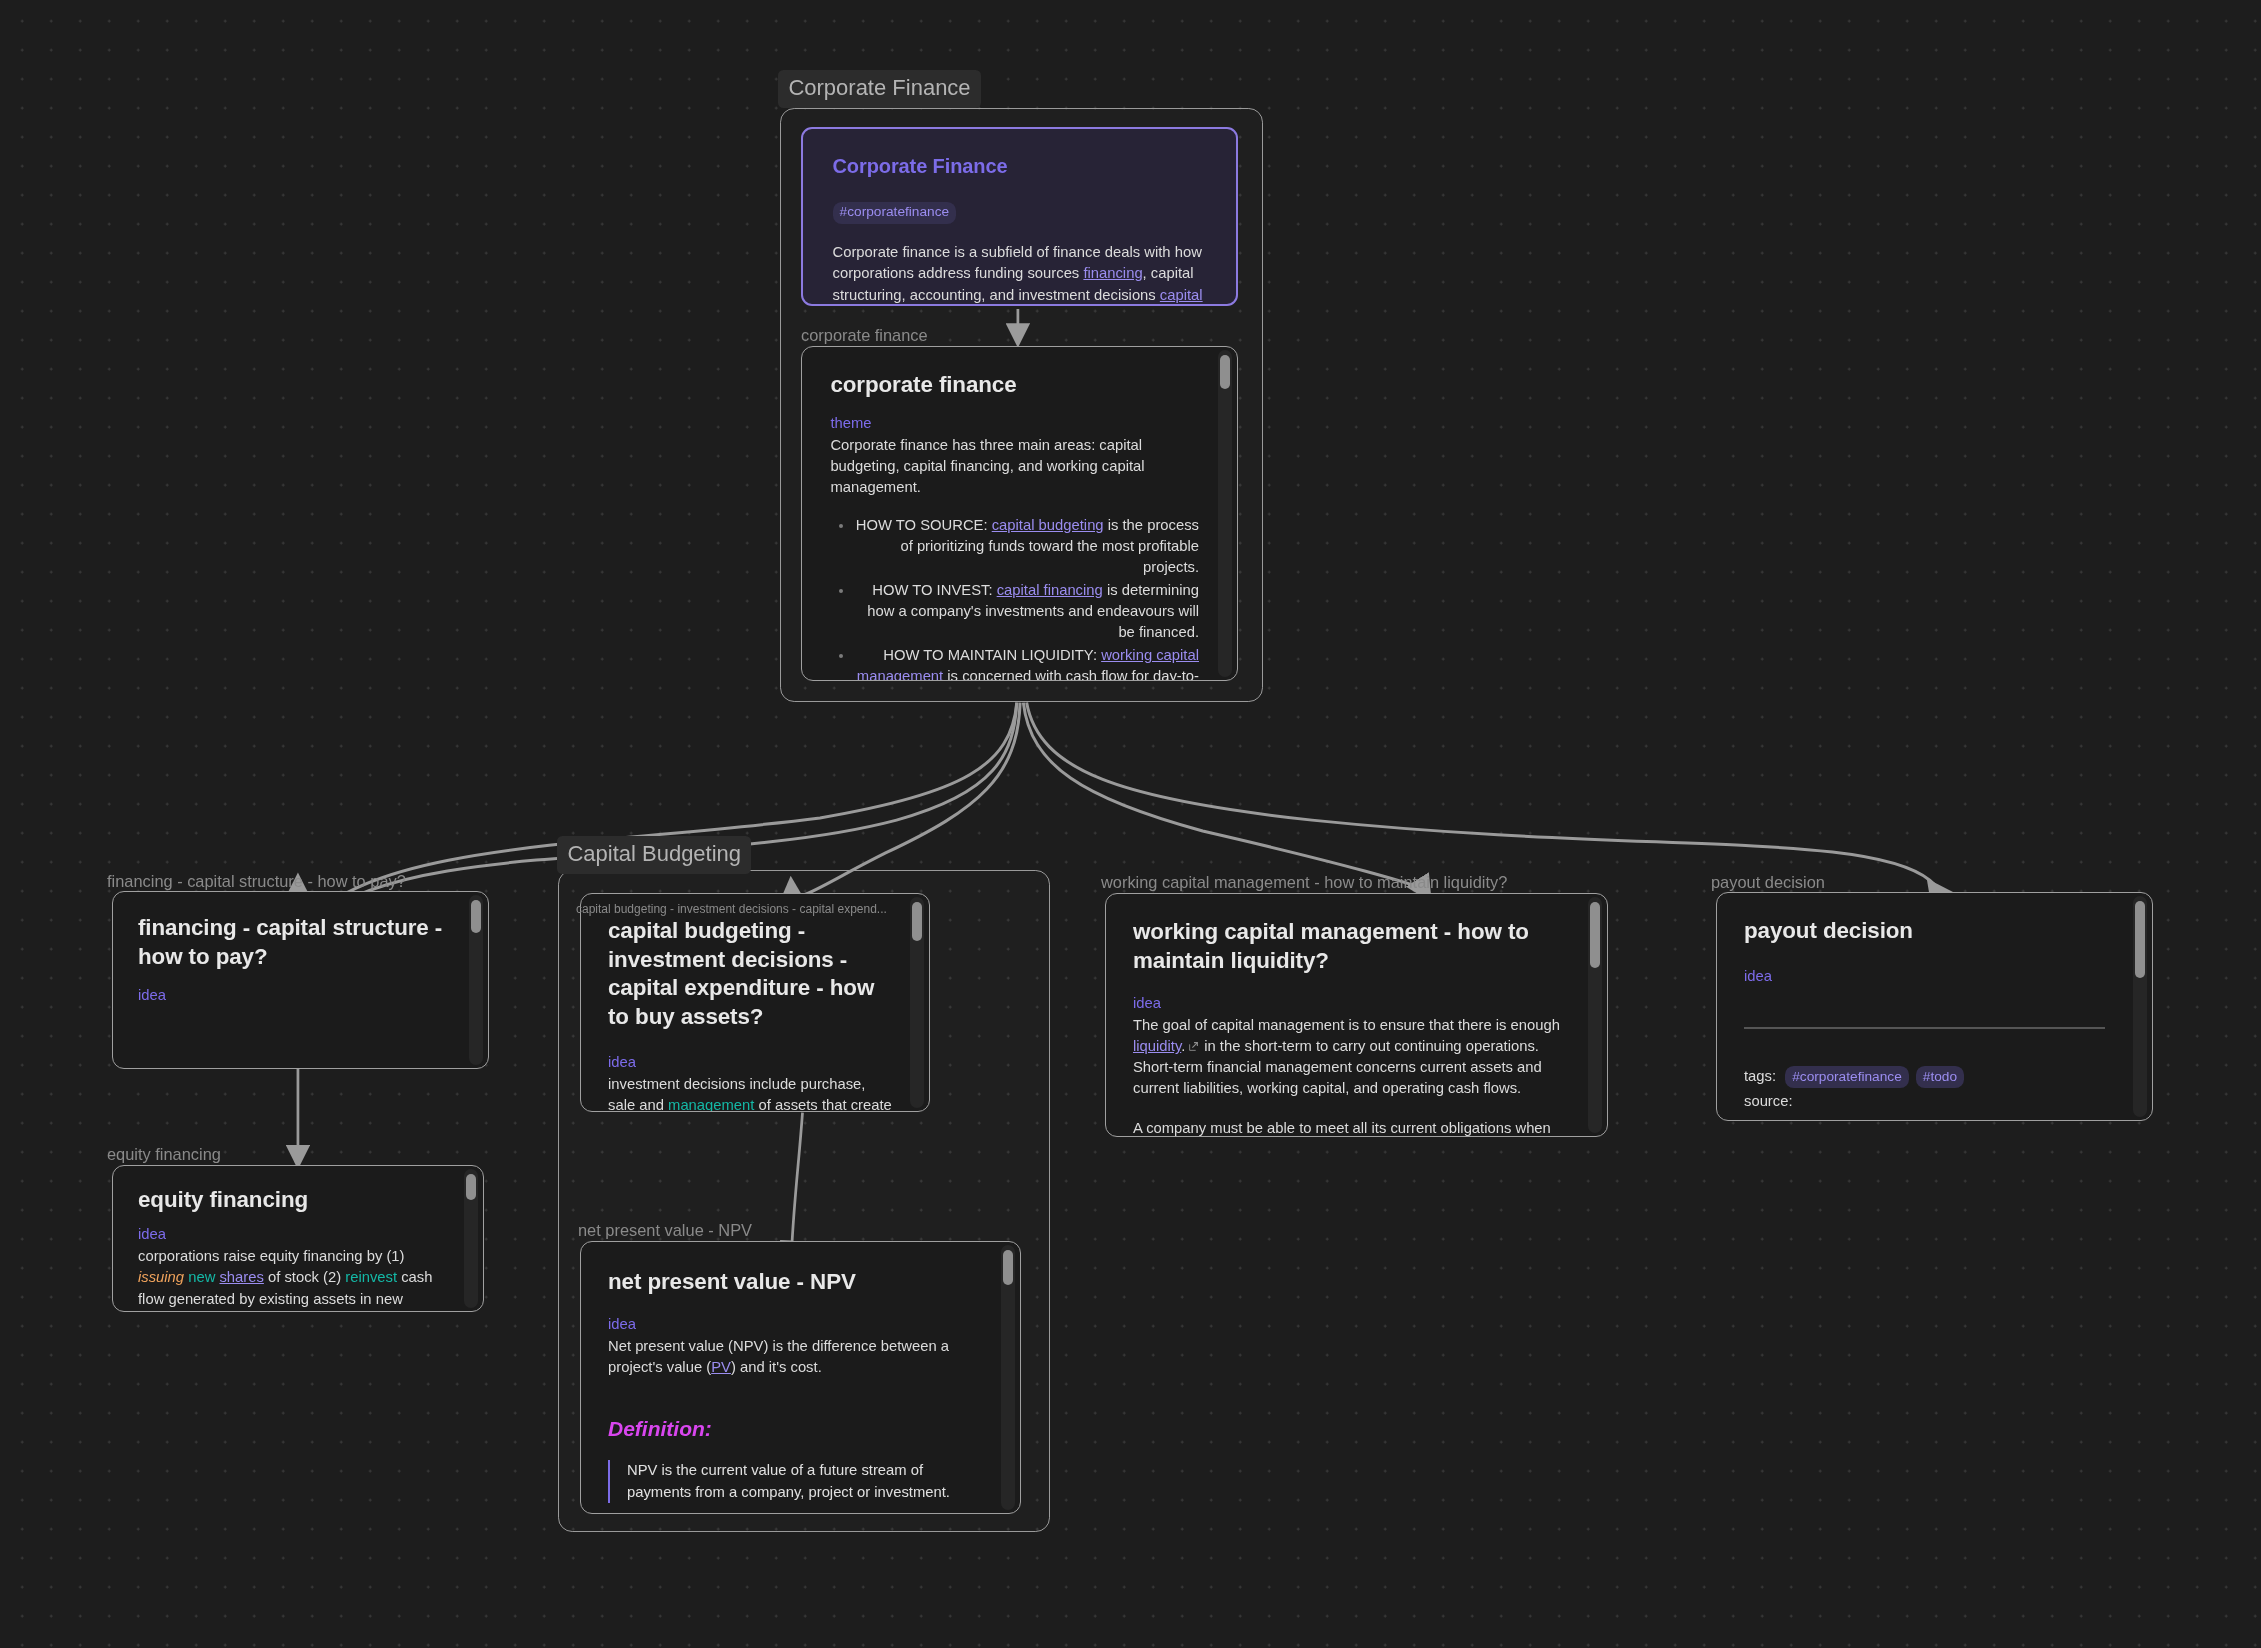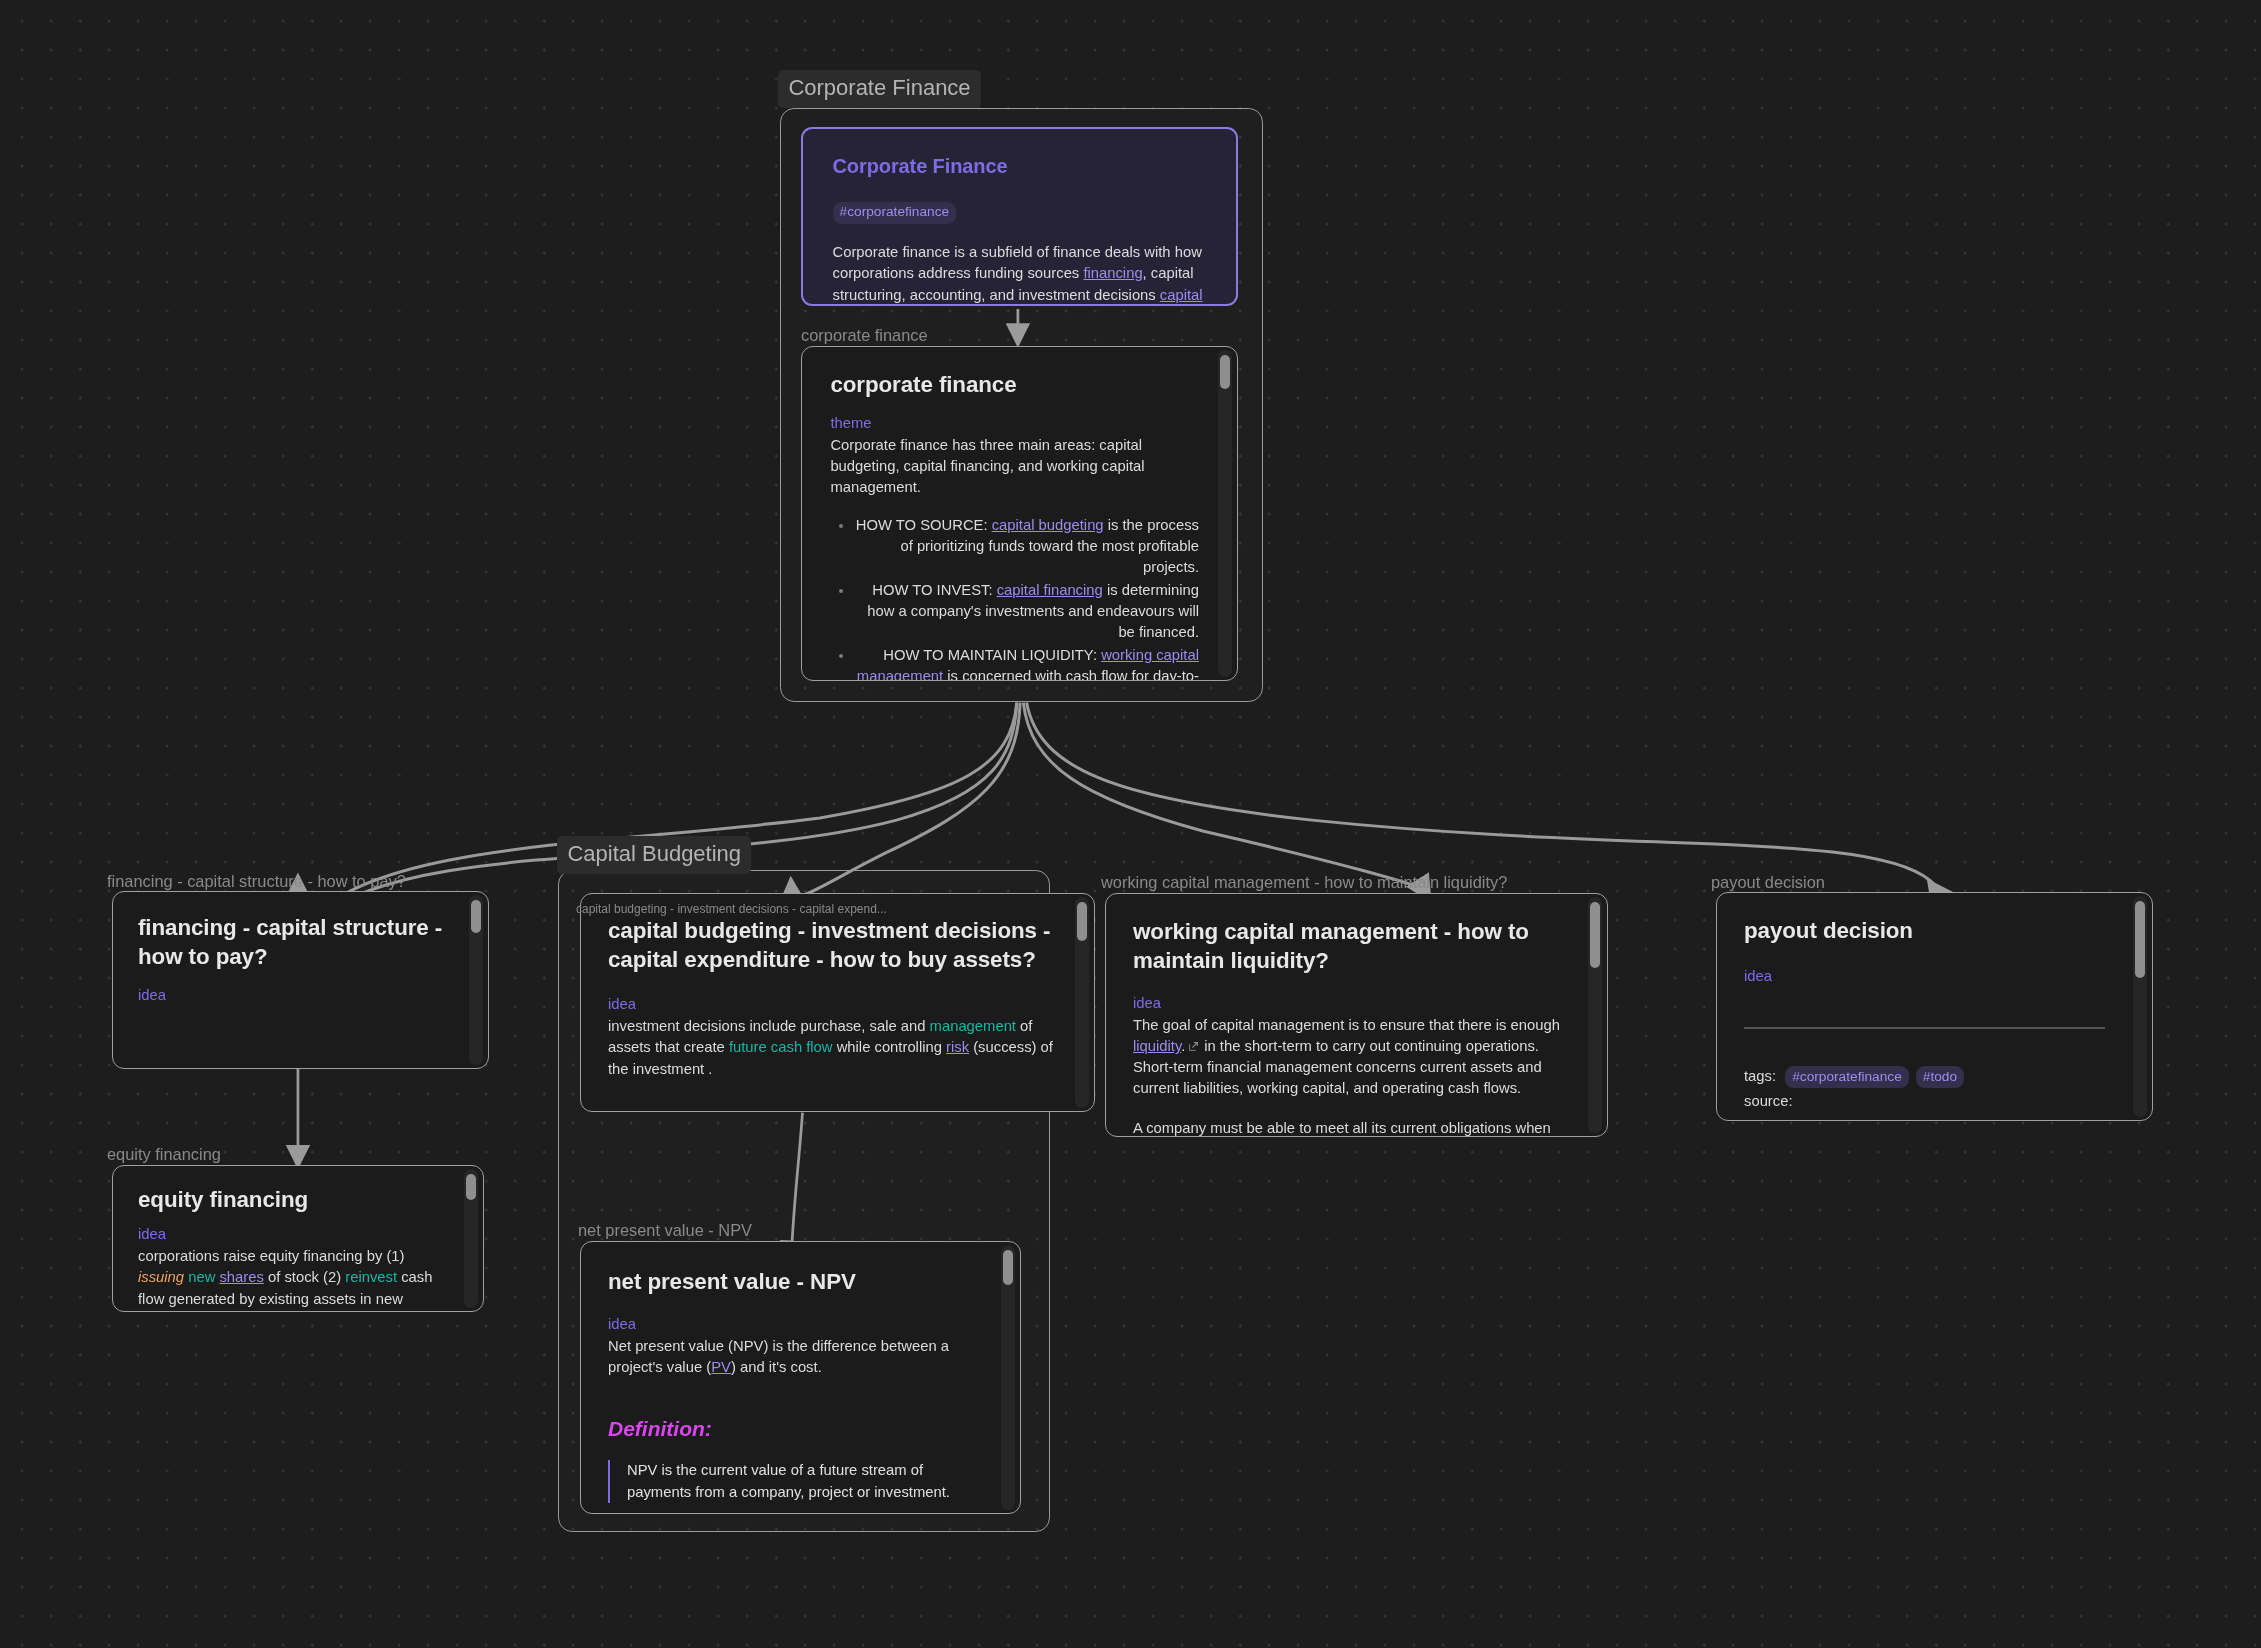--- a/index.html
+++ b/index.html
@@ -285,21 +285,21 @@
       <div class="sb-thumb" style="top:4.4px; height:26px;"></div>
     </div>
   </div>
 
   <div class="group-title" style="left:557px; top:836px;">Capital Budgeting</div>
 
   <div class="group-frame" style="left:558px; top:870px; width:492px; height:662px;"></div>
 
   <div class="node-label" style="left:576px; top:874px; font-size:12px;margin-top:28px;">capital budgeting - investment decisions - capital expend...</div>
 
-  <div class="card" style="left:580px; top:893px; width:515px; height:219px;text-decoration:underline;">
+  <div class="card" style="left:580px; top:893px; width:350px; height:219px;text-decoration:underline;">
     <div class="card-inner" style="padding:23px 37px 12px 27px;">
       <div class="card-title" style="margin-bottom:22px;">capital budgeting - investment decisions - capital expenditure - how to buy assets?</div>
       <div class="kind">idea</div>
       <div class="body-text">
         <span>investment decisions include purchase, sale and </span><span class="pl">management</span><span> of assets that create </span><span class="pl">future cash flow</span><span> while controlling </span><span class="link">risk</span><span> (success) of the investment .</span>
       </div>
 
     </div>
     <div class="sb-track">
       <div class="sb-thumb" style="top:4.4px; height:39px;"></div>

